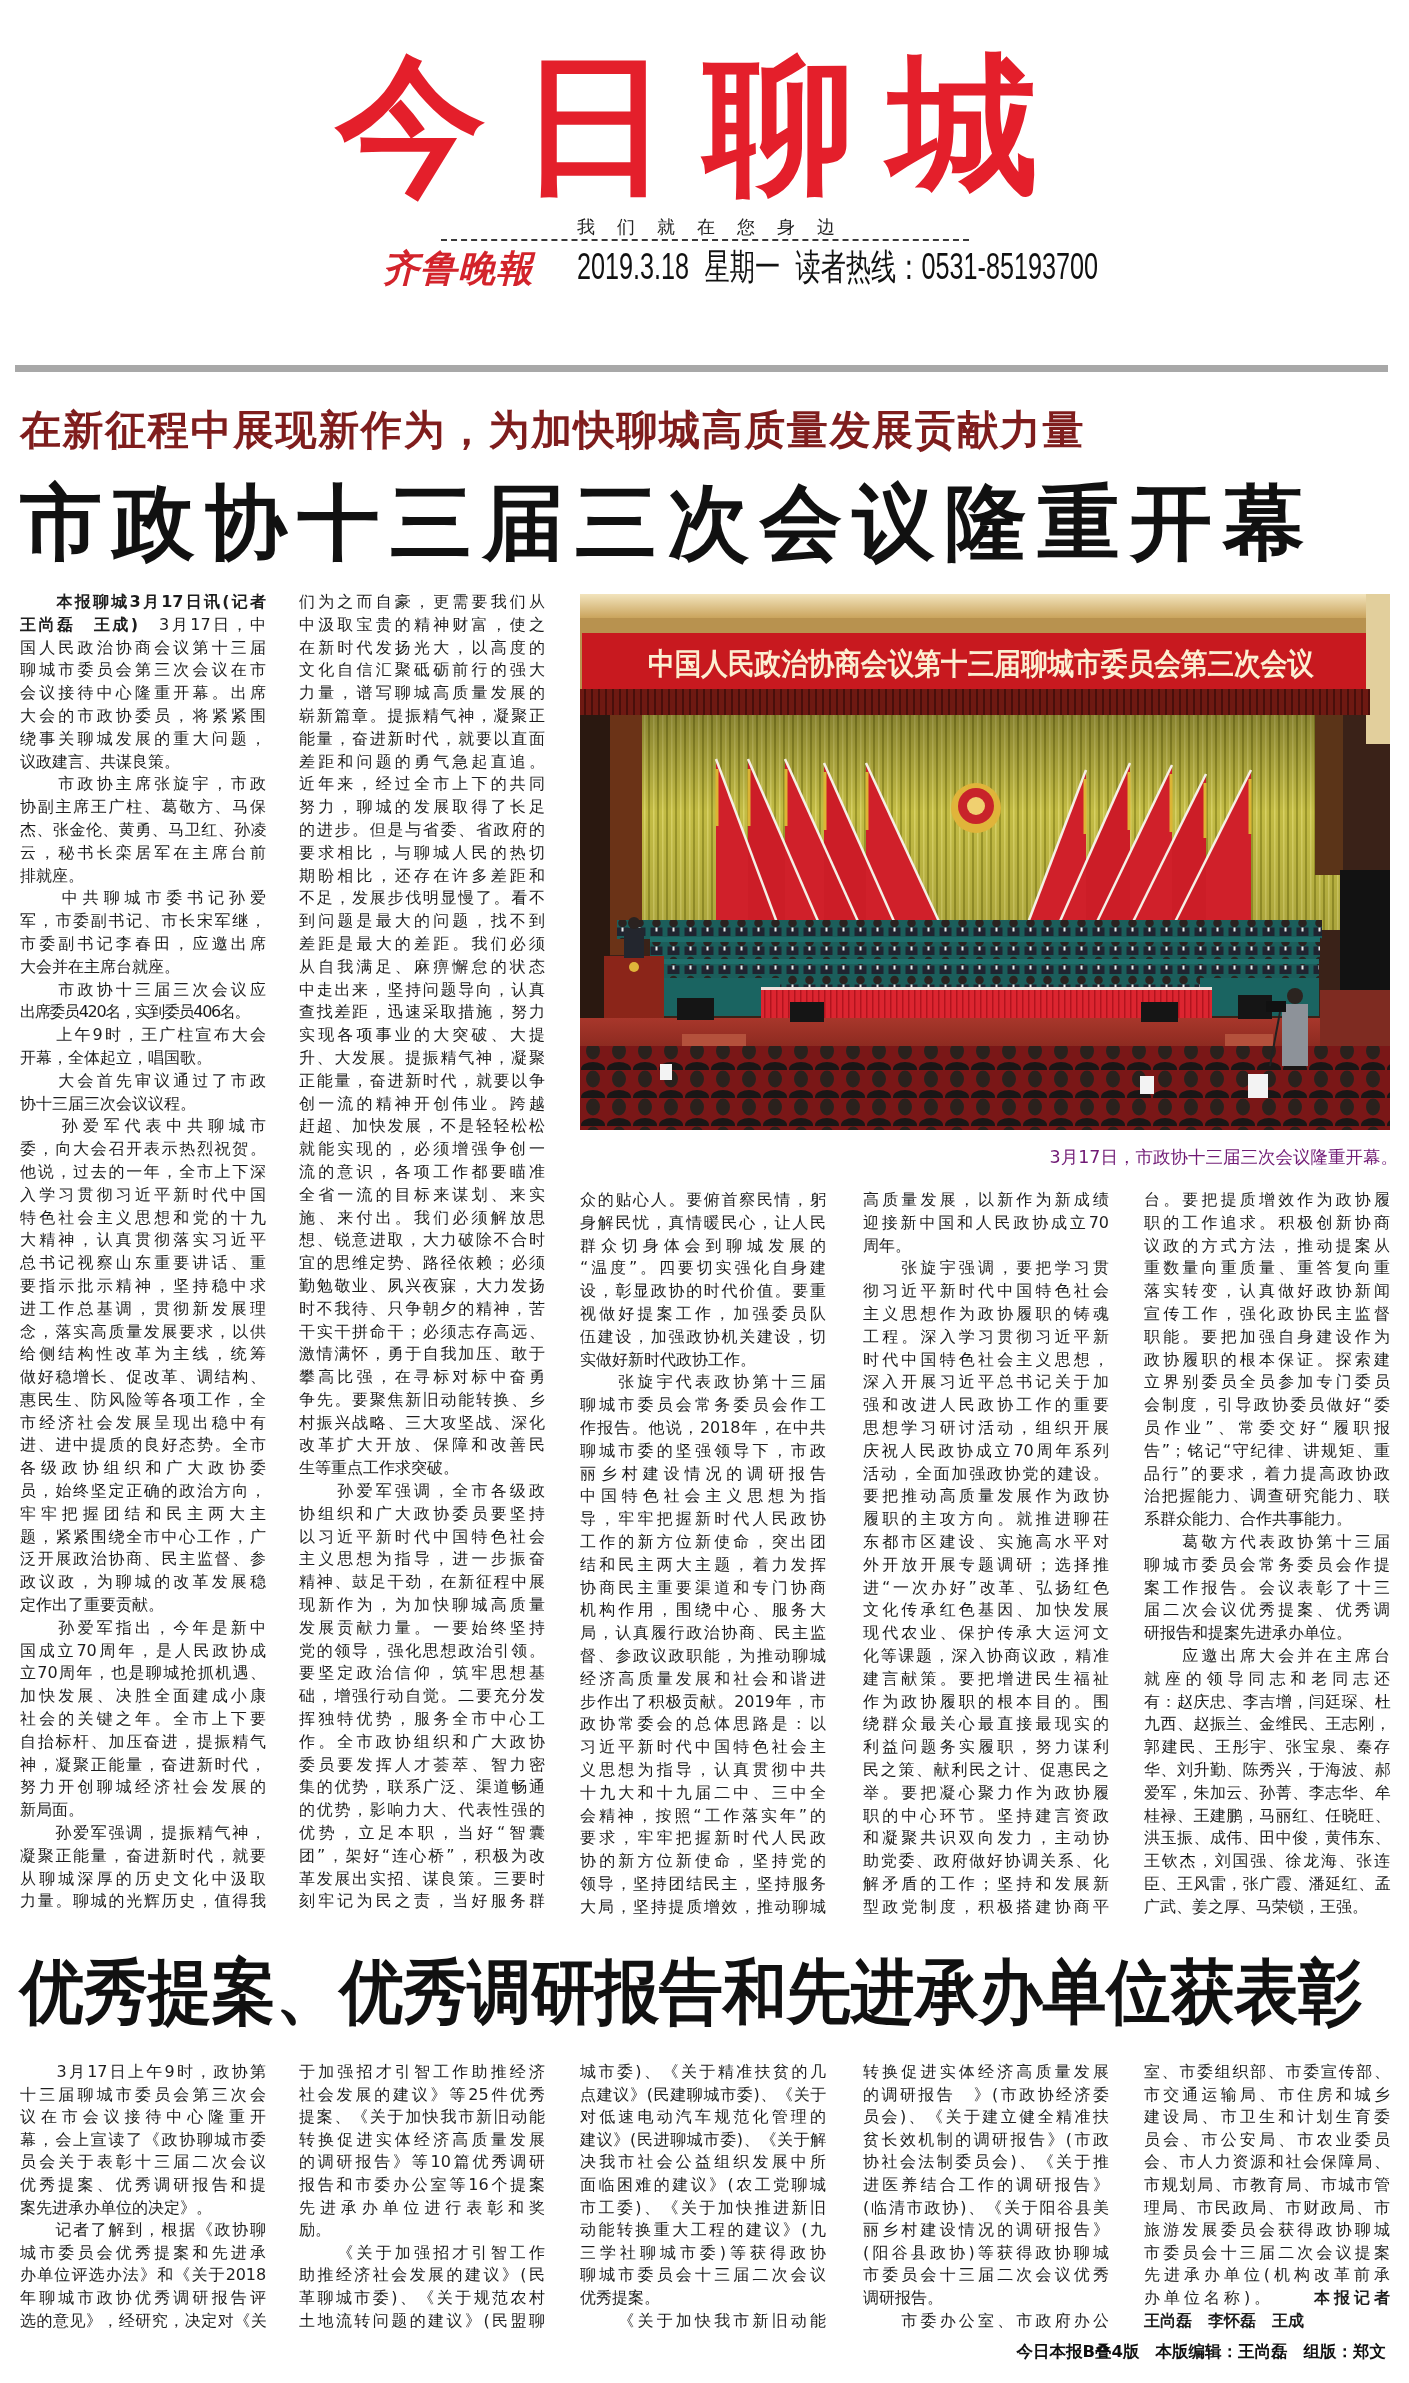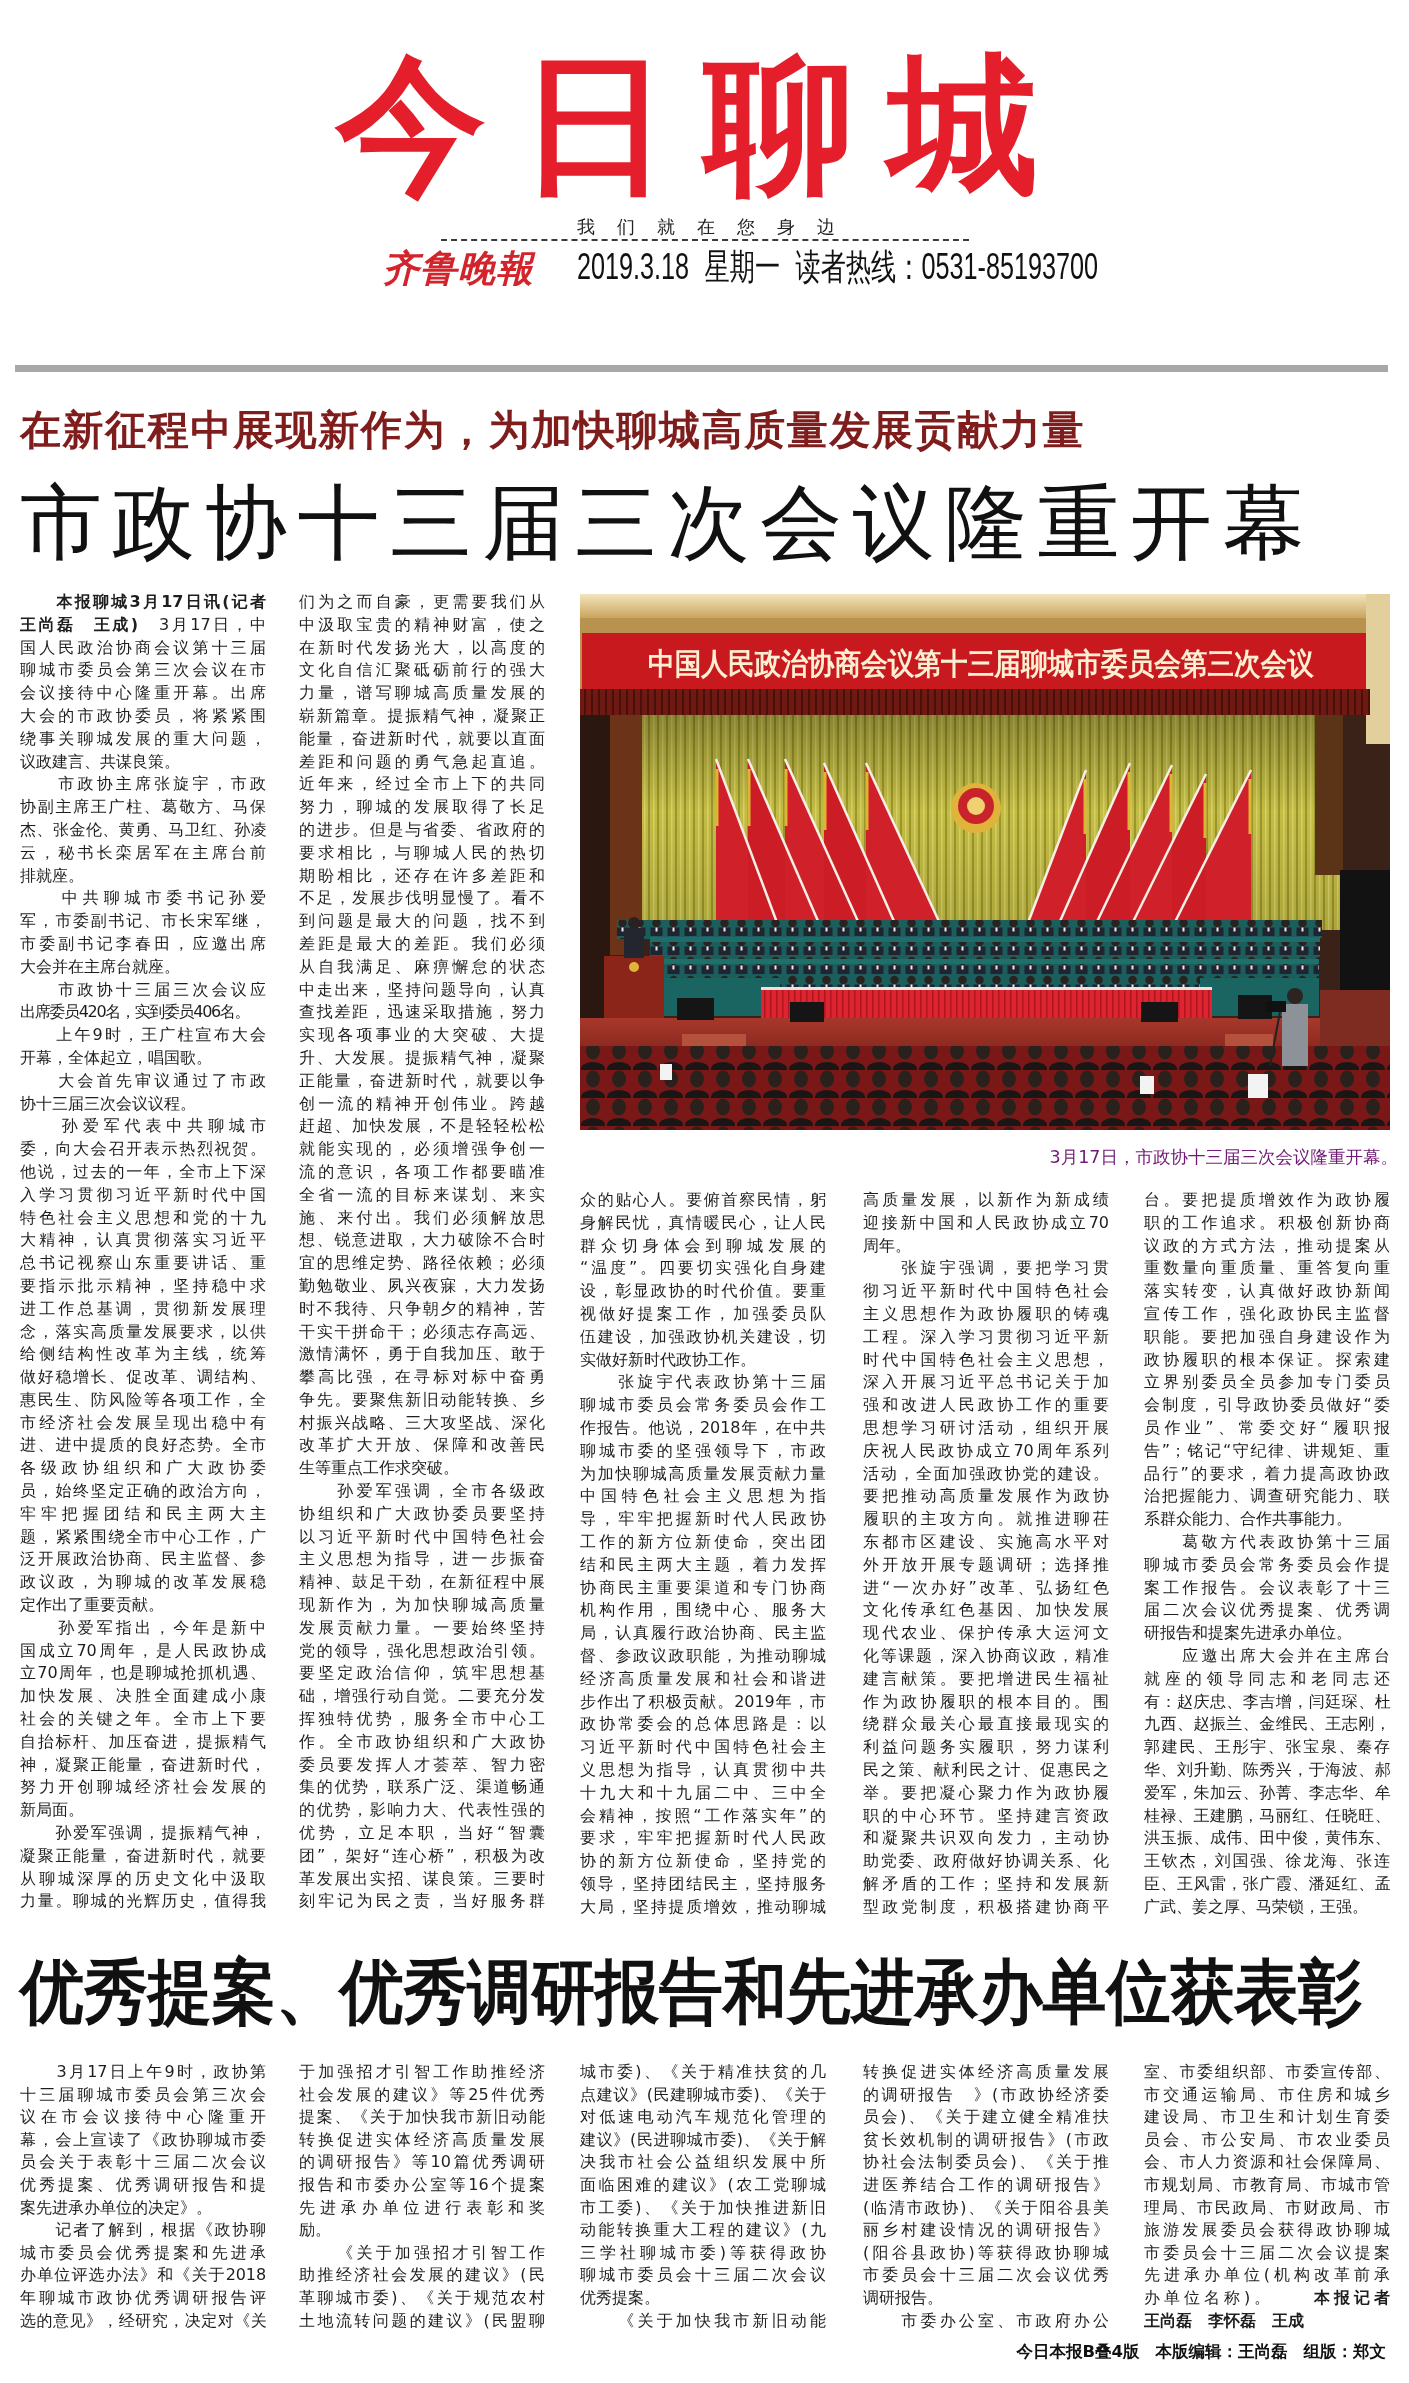--- a/index.html
+++ b/index.html
@@ -12,21 +12,21 @@
   .slogan{left:577px;top:216px;font-size:18px;line-height:22px;letter-spacing:22px;white-space:nowrap;color:#222;}
   .dash-rule{left:441px;top:239px;width:528px;height:0;border-top:2px dashed #3a3a3a;}
   .paper-logo{left:382px;top:243px;font-size:37px;line-height:50px;font-family:"DejaVu Serif","Liberation Serif",serif;
         font-style:italic;font-weight:bold;color:var(--logo-red);white-space:nowrap;letter-spacing:1px;}
   .dateline{left:577px;top:247px;font-size:36px;line-height:40px;white-space:nowrap;transform:scaleX(0.7);
         transform-origin:left top;font-family:"Liberation Sans","DejaVu Sans",sans-serif;color:#111;}
   .dateline span + span{margin-left:22px;}
   .dateline .tight{margin-left:0;}
   .gray-rule{left:15px;top:365px;width:1373px;height:7px;background:var(--rule);}
   .kicker{left:20px;top:407px;font-size:41px;line-height:46px;font-weight:bold;letter-spacing:1.6px;white-space:nowrap;color:#7f1d1d;}
-  .headline{left:20px;top:478px;font-size:82px;line-height:90px;font-weight:normal;letter-spacing:10.5px;white-space:nowrap;color:#111;}
+  .headline{left:20px;top:478px;font-size:82px;line-height:90px;font-weight:bold;letter-spacing:10.5px;white-space:nowrap;color:#111;}
   .photo{left:580px;top:594px;width:810px;height:536px;display:block;}
   .caption{right:19px;top:1146px;font-size:17.5px;line-height:22px;white-space:nowrap;color:#701a75;}
   .headline2{left:20px;top:1952px;font-size:70px;line-height:80px;font-weight:bold;white-space:nowrap;color:#111;
         transform:scaleX(0.913);transform-origin:left top;}
   .col{position:absolute;width:246px;font-size:16px;line-height:22.8px;}
   .col.bottom{line-height:22.6px;}
   .ln{height:22.8px;white-space:nowrap;text-align:left;}
   .col.bottom .ln{height:22.6px;}
   .ln.j{text-align:justify;text-align-last:justify;text-justify:inter-character;}
   .b{font-weight:bold;}
@@ -315,21 +315,21 @@
         <div class="ln j">群众切身体会到聊城发展的</div>
         <div class="ln j">“温度”。四要切实强化自身建</div>
         <div class="ln j">设，彰显政协的时代价值。要重</div>
         <div class="ln j">视做好提案工作，加强委员队</div>
         <div class="ln j">伍建设，加强政协机关建设，切</div>
         <div class="ln">实做好新时代政协工作。</div>
         <div class="ln j">　　张旋宇代表政协第十三届</div>
         <div class="ln j">聊城市委员会常务委员会作工</div>
         <div class="ln j" style="letter-spacing: -0.1125px;">作报告。他说，2018年，在中共</div>
         <div class="ln j">聊城市委的坚强领导下，市政</div>
-        <div class="ln j">为加快聊城高质量发展贡献力量</div>
+        <div class="ln j">丽乡村建设情况的调研报告</div>
         <div class="ln j">中国特色社会主义思想为指</div>
         <div class="ln j">导，牢牢把握新时代人民政协</div>
         <div class="ln j">工作的新方位新使命，突出团</div>
         <div class="ln j">结和民主两大主题，着力发挥</div>
         <div class="ln j">协商民主重要渠道和专门协商</div>
         <div class="ln j">机构作用，围绕中心、服务大</div>
         <div class="ln j">局，认真履行政治协商、民主监</div>
         <div class="ln j">督、参政议政职能，为推动聊城</div>
         <div class="ln j">经济高质量发展和社会和谐进</div>
         <div class="ln j" style="letter-spacing: -0.1125px;">步作出了积极贡献。2019年，市</div>

